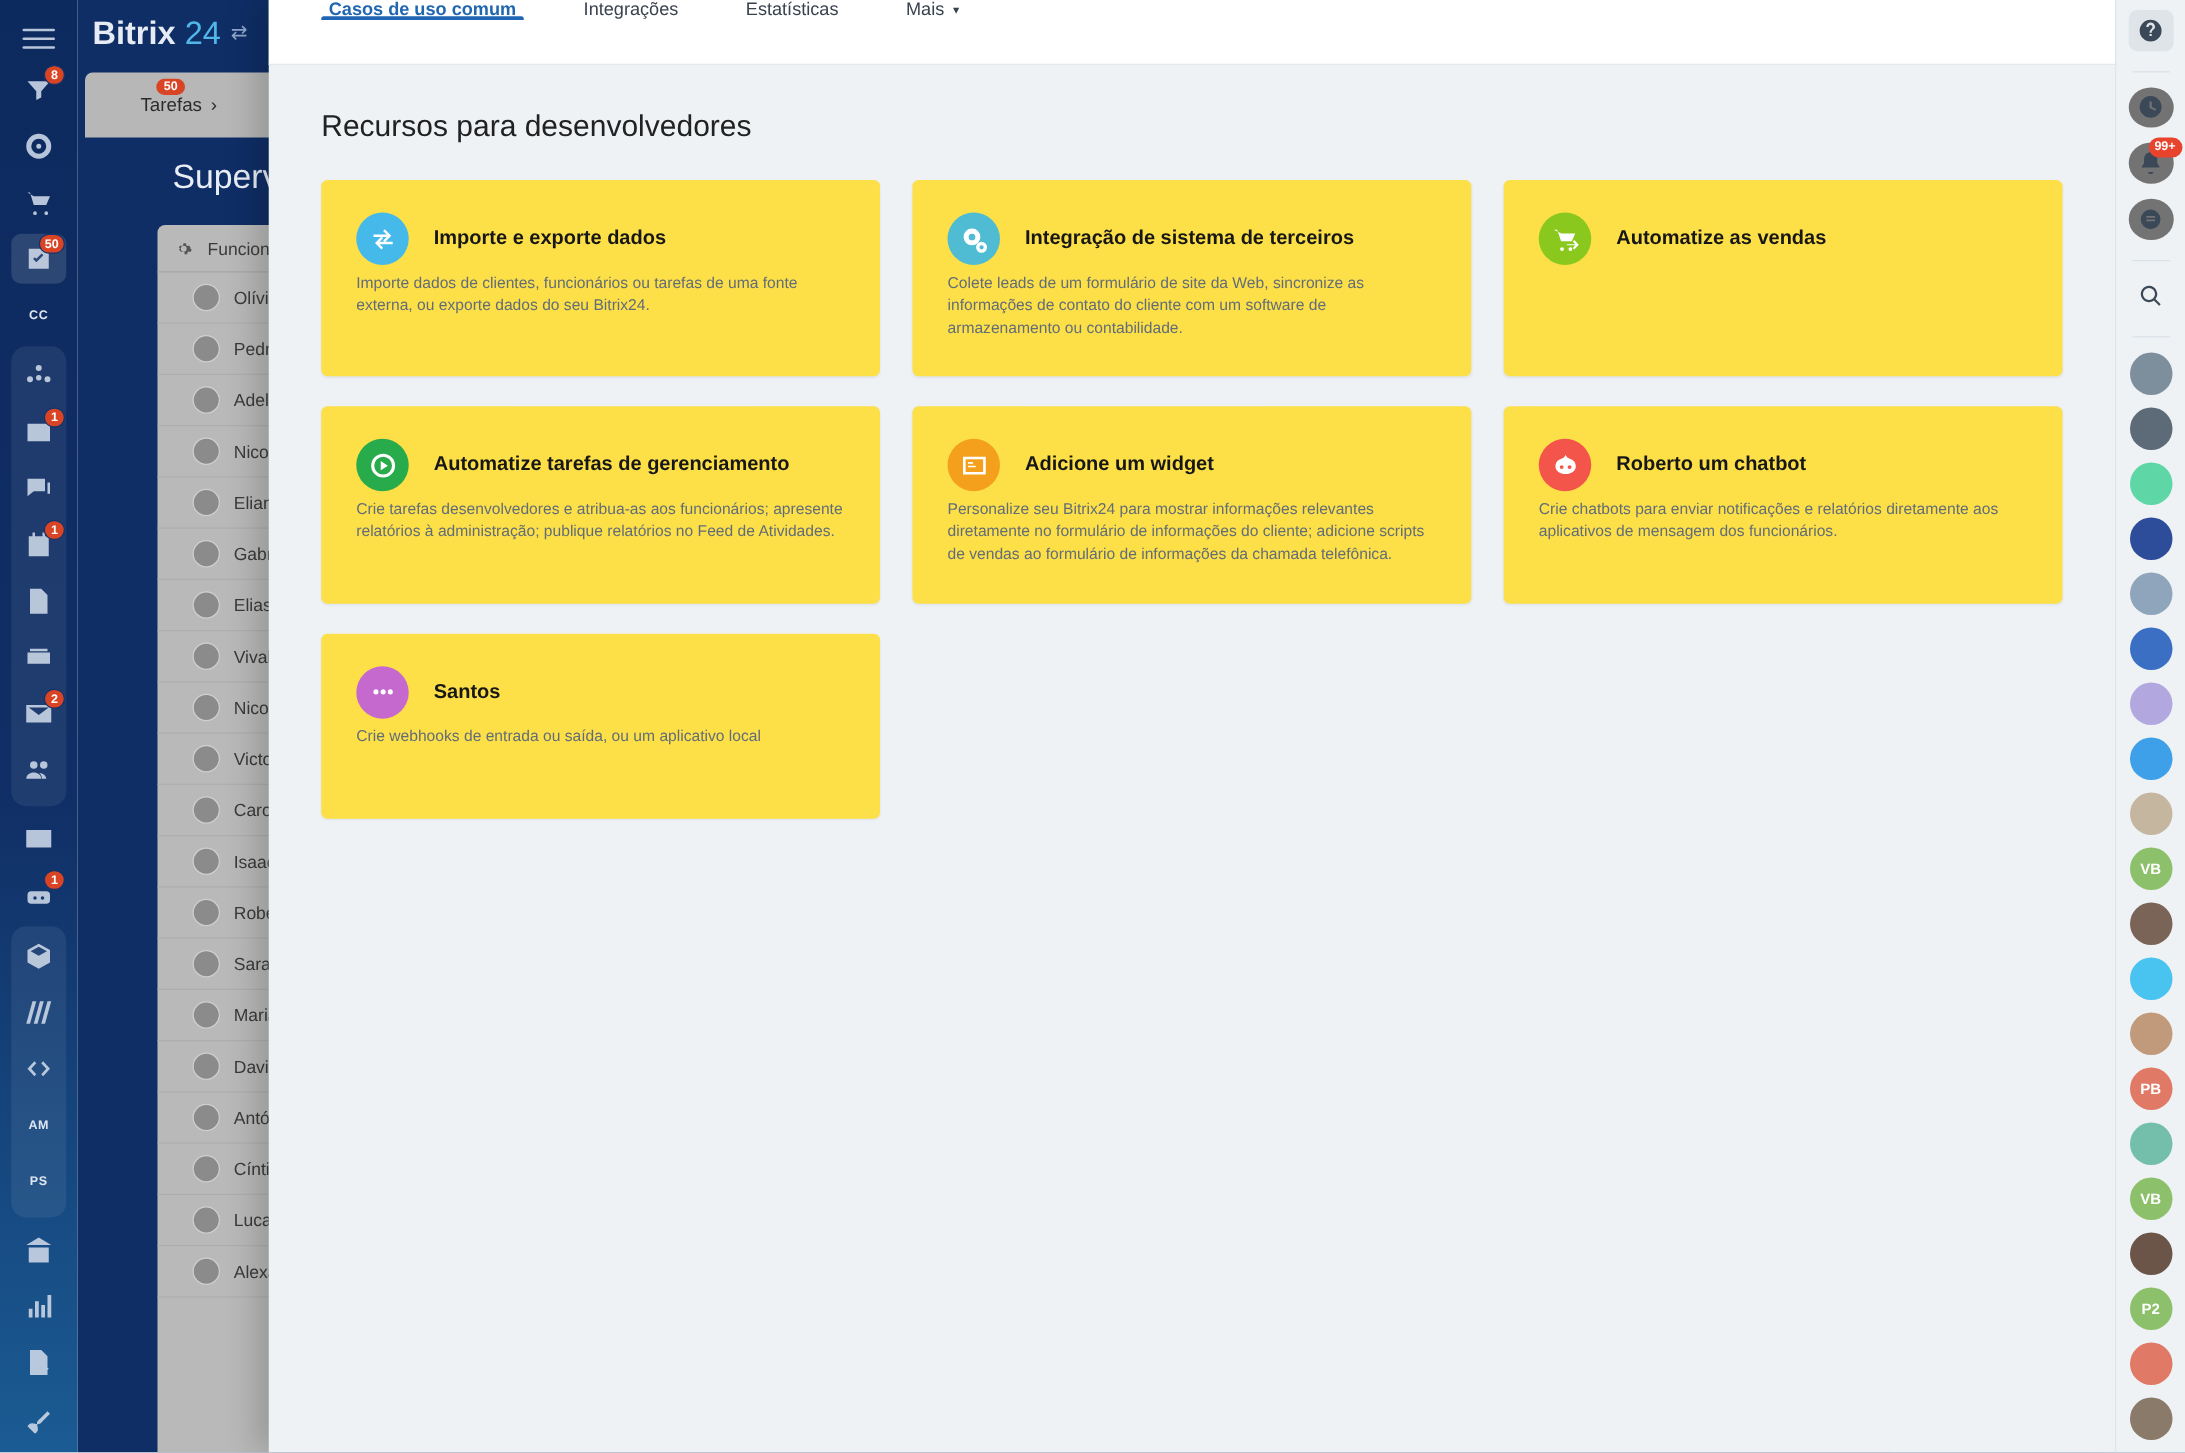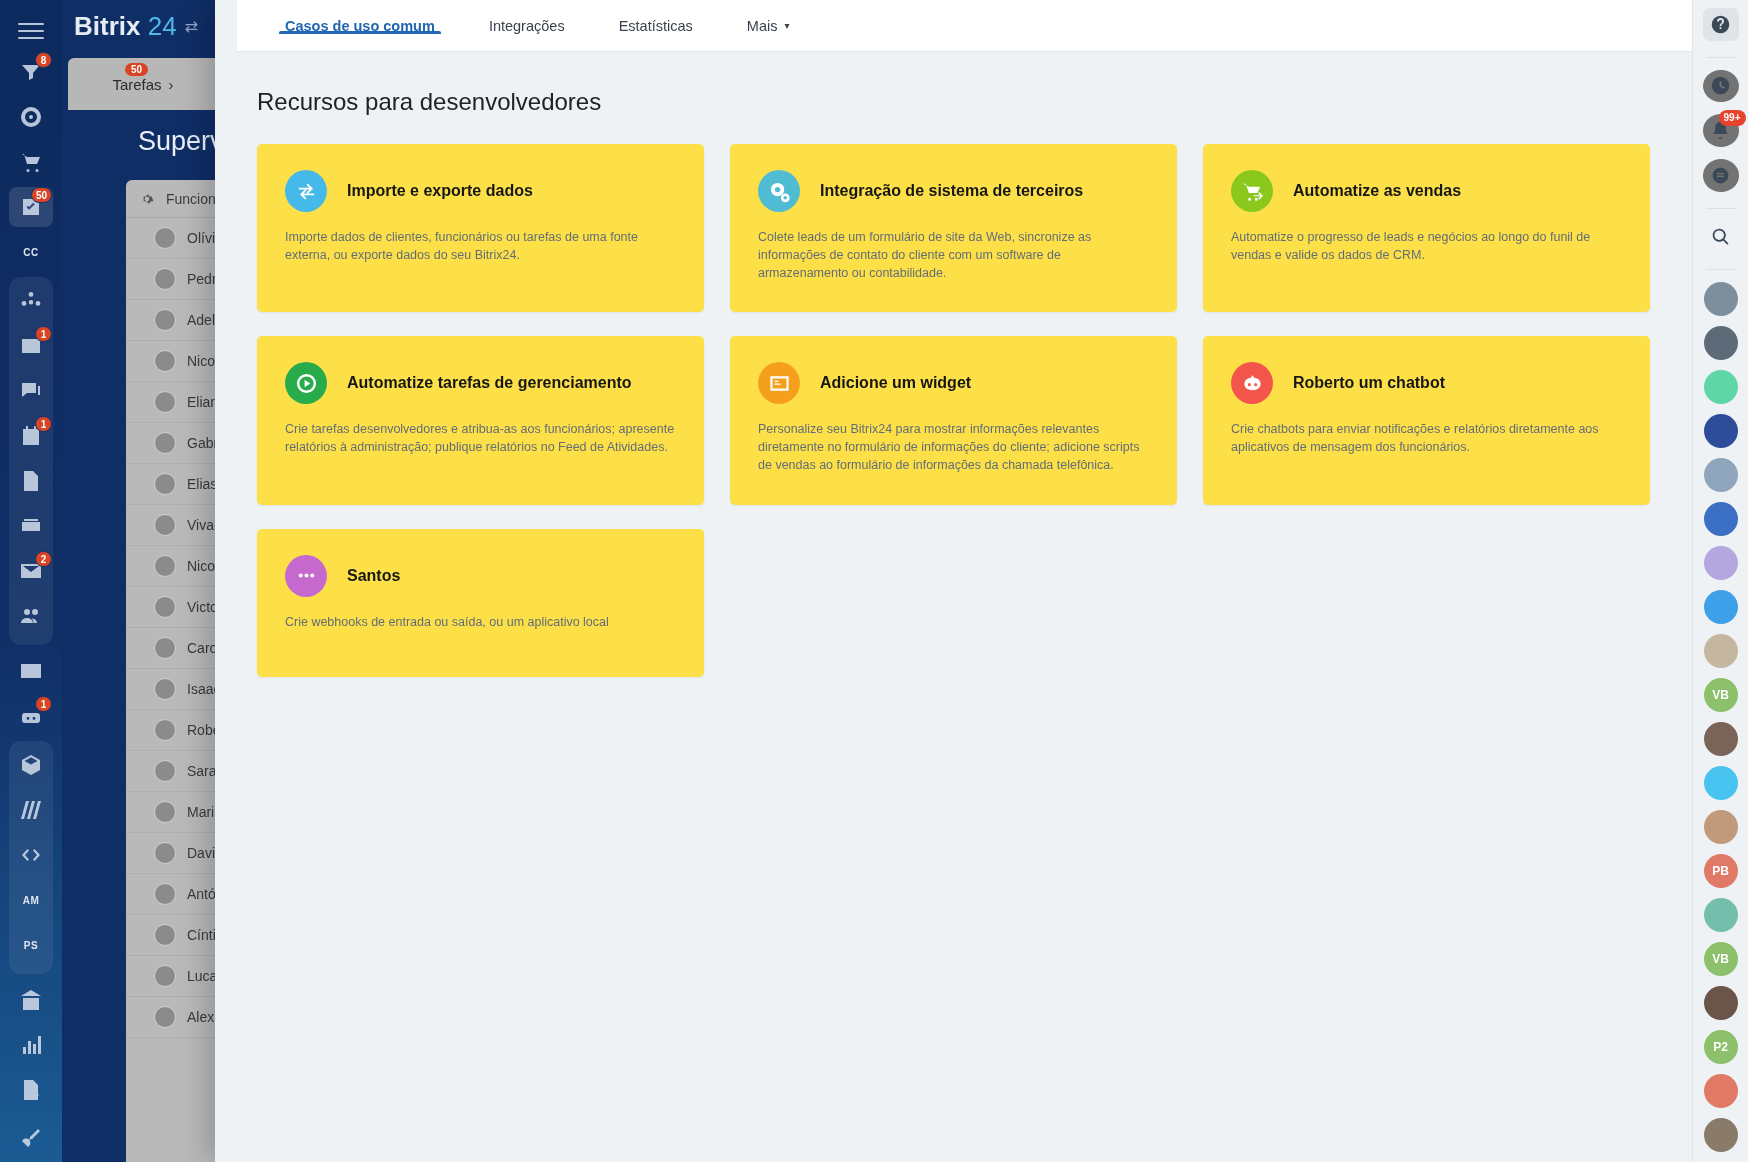--- a/index.html
+++ b/index.html
@@ -116,23 +116,22 @@
 
   
   .slider {
     position: absolute; left: 215px; top: 0; right: 56px; bottom: 0;
     background: #eef2f5; z-index: 20;
     box-shadow: -10px 0 24px rgba(0,0,0,.18);
     display: flex; flex-direction: column;
   }
   .slider-tabs {
     height: 52px; background: #fff; border-bottom: 1px solid #e2e7eb;
-    display: flex; align-items: center; padding-left: 42px;
+    display: flex; align-items: flex-start; padding-left: 42px;
     border-radius: 0 0 0 0;
-    margin-left: 22px;
   }
   .s-tab {
     display: flex; align-items: center; padding: 0 6px; margin-right: 42px;
     font-size: 14.5px; color: #39434f; position: relative; cursor: pointer;
   }
   .s-tab.active { color: #2066b0; font-weight: 700; }
   .s-tab.active::after {
     content: ""; position: absolute; left: 0; right: 0; bottom: 0;
     height: 3px; background: #1f66b5; border-radius: 2px 2px 0 0;
   }
@@ -152,21 +151,21 @@
     cursor: pointer;
   }
   .card-head { display: flex; align-items: center; gap: 20px; }
   .card-icon {
     width: 42px; height: 42px; border-radius: 50%; flex: 0 0 42px;
     display: flex; align-items: center; justify-content: center;
   }
   .card-icon svg { width: 23px; height: 23px; fill: #fff; }
   .card-title { font-size: 16px; font-weight: 700; color: #171717; }
   .card-desc {
-    margin-top: 17px; font-size: 12.5px; line-height: 1.42; color: #636d78;
+    margin-top: 6px; font-size: 12.5px; line-height: 1.42; color: #636d78;
   }
 
   
   .right-rail {
     position: absolute; right: 0; top: 0; width: 56px; height: 1162px;
     background: #eef2f5; border-left: 1px solid #dfe5ea;
     z-index: 25; display: flex; flex-direction: column; align-items: center;
     padding-top: 8px; overflow: hidden;
   }
   .rr-btn {
@@ -501,21 +500,20 @@
           <div class="card">
             <div class="card-head">
               <span class="card-icon" style="background:#8ac81e">
                 <svg viewBox="0 0 24 24">
                   <path d="M2 4h3l3.2 9.6h9L20 7H8.5M9 18.5a1.6 1.6 0 100 3.2 1.6 1.6 0 000-3.2zm7 0a1.6 1.6 0 100 3.2 1.6 1.6 0 000-3.2z"></path>
                   <path d="M13 16h7l-2-2.2 1.2-1.2L23 16.5l-3.8 4-1.2-1.3 2-2.2h-7z"></path>
                 </svg>
               </span>
               <span class="card-title">Automatize as vendas</span>
             </div>
-            <div class="card-desc">Automatize o progresso de leads e negócios ao longo do funil de vendas e valide os dados de CRM.</div>
           </div>
           <div class="card">
             <div class="card-head">
               <span class="card-icon" style="background:#27ab4b">
                 <svg viewBox="0 0 24 24">
                   <path d="M12 2a10 10 0 100 20 10 10 0 000-20zm0 2.6a7.4 7.4 0 110 14.8 7.4 7.4 0 010-14.8zM10 8.2l6 3.8-6 3.8z"></path>
                 </svg>
               </span>
               <span class="card-title">Automatize tarefas de gerenciamento</span>
             </div>

